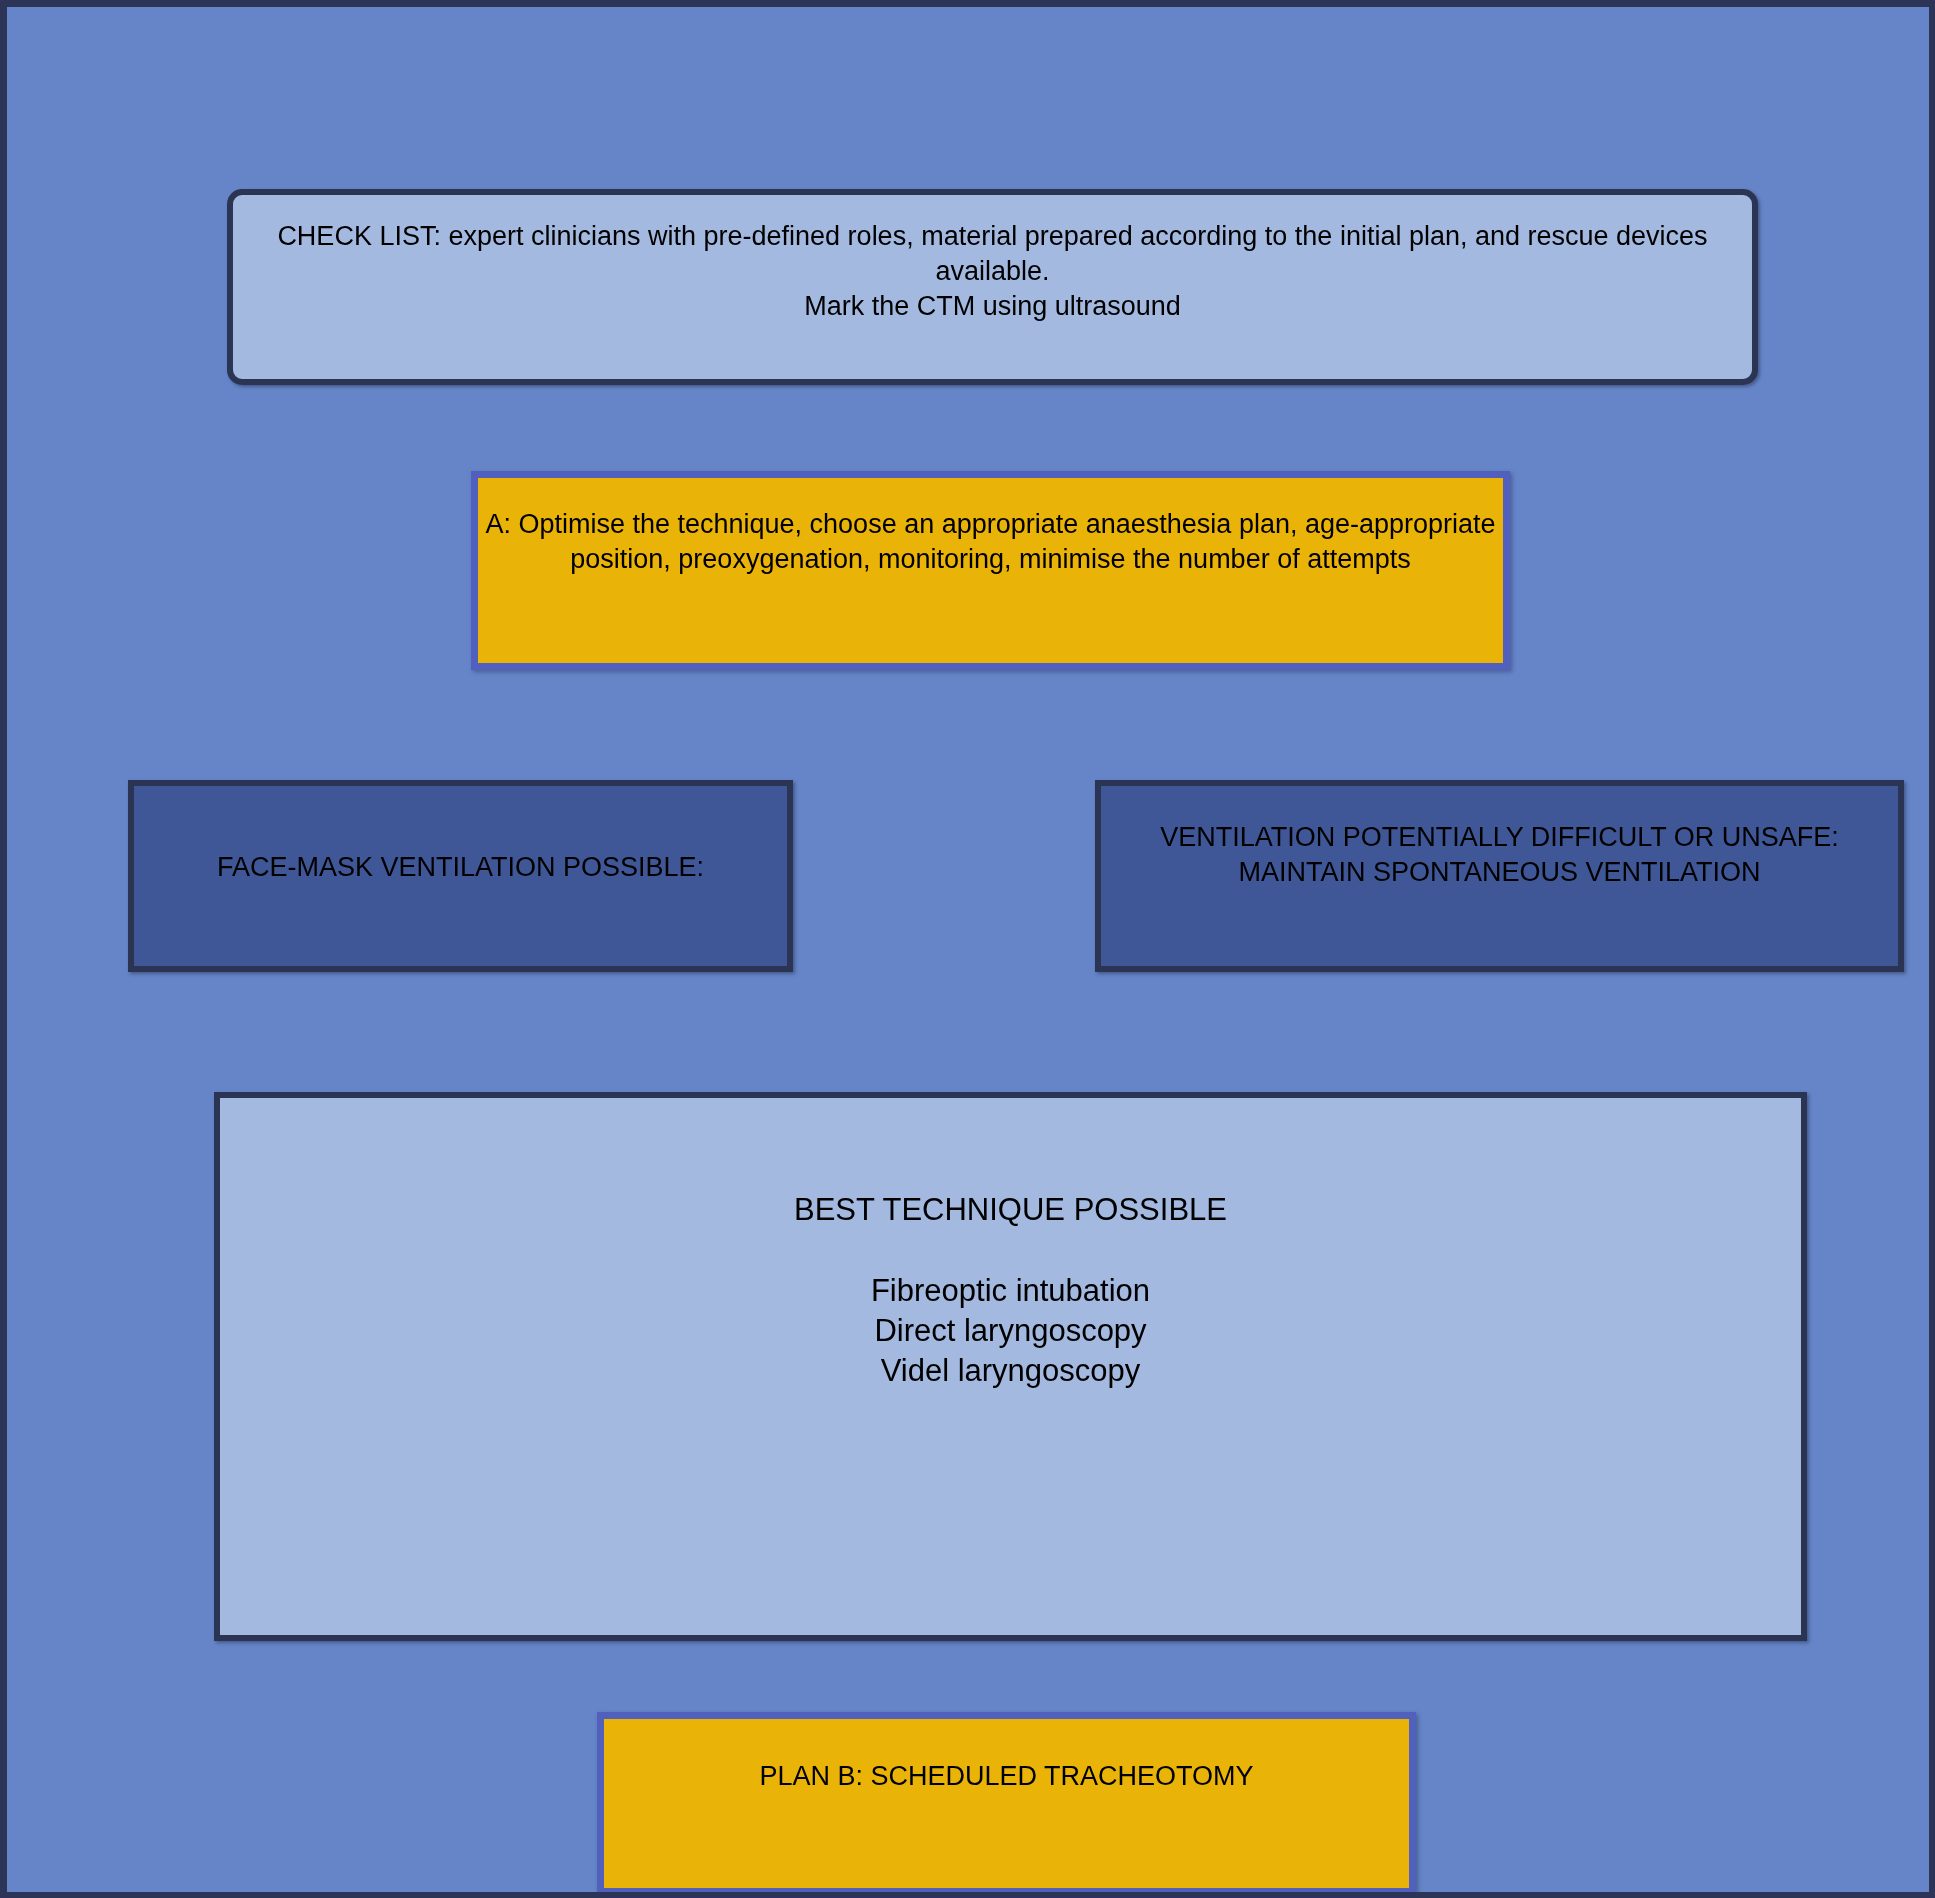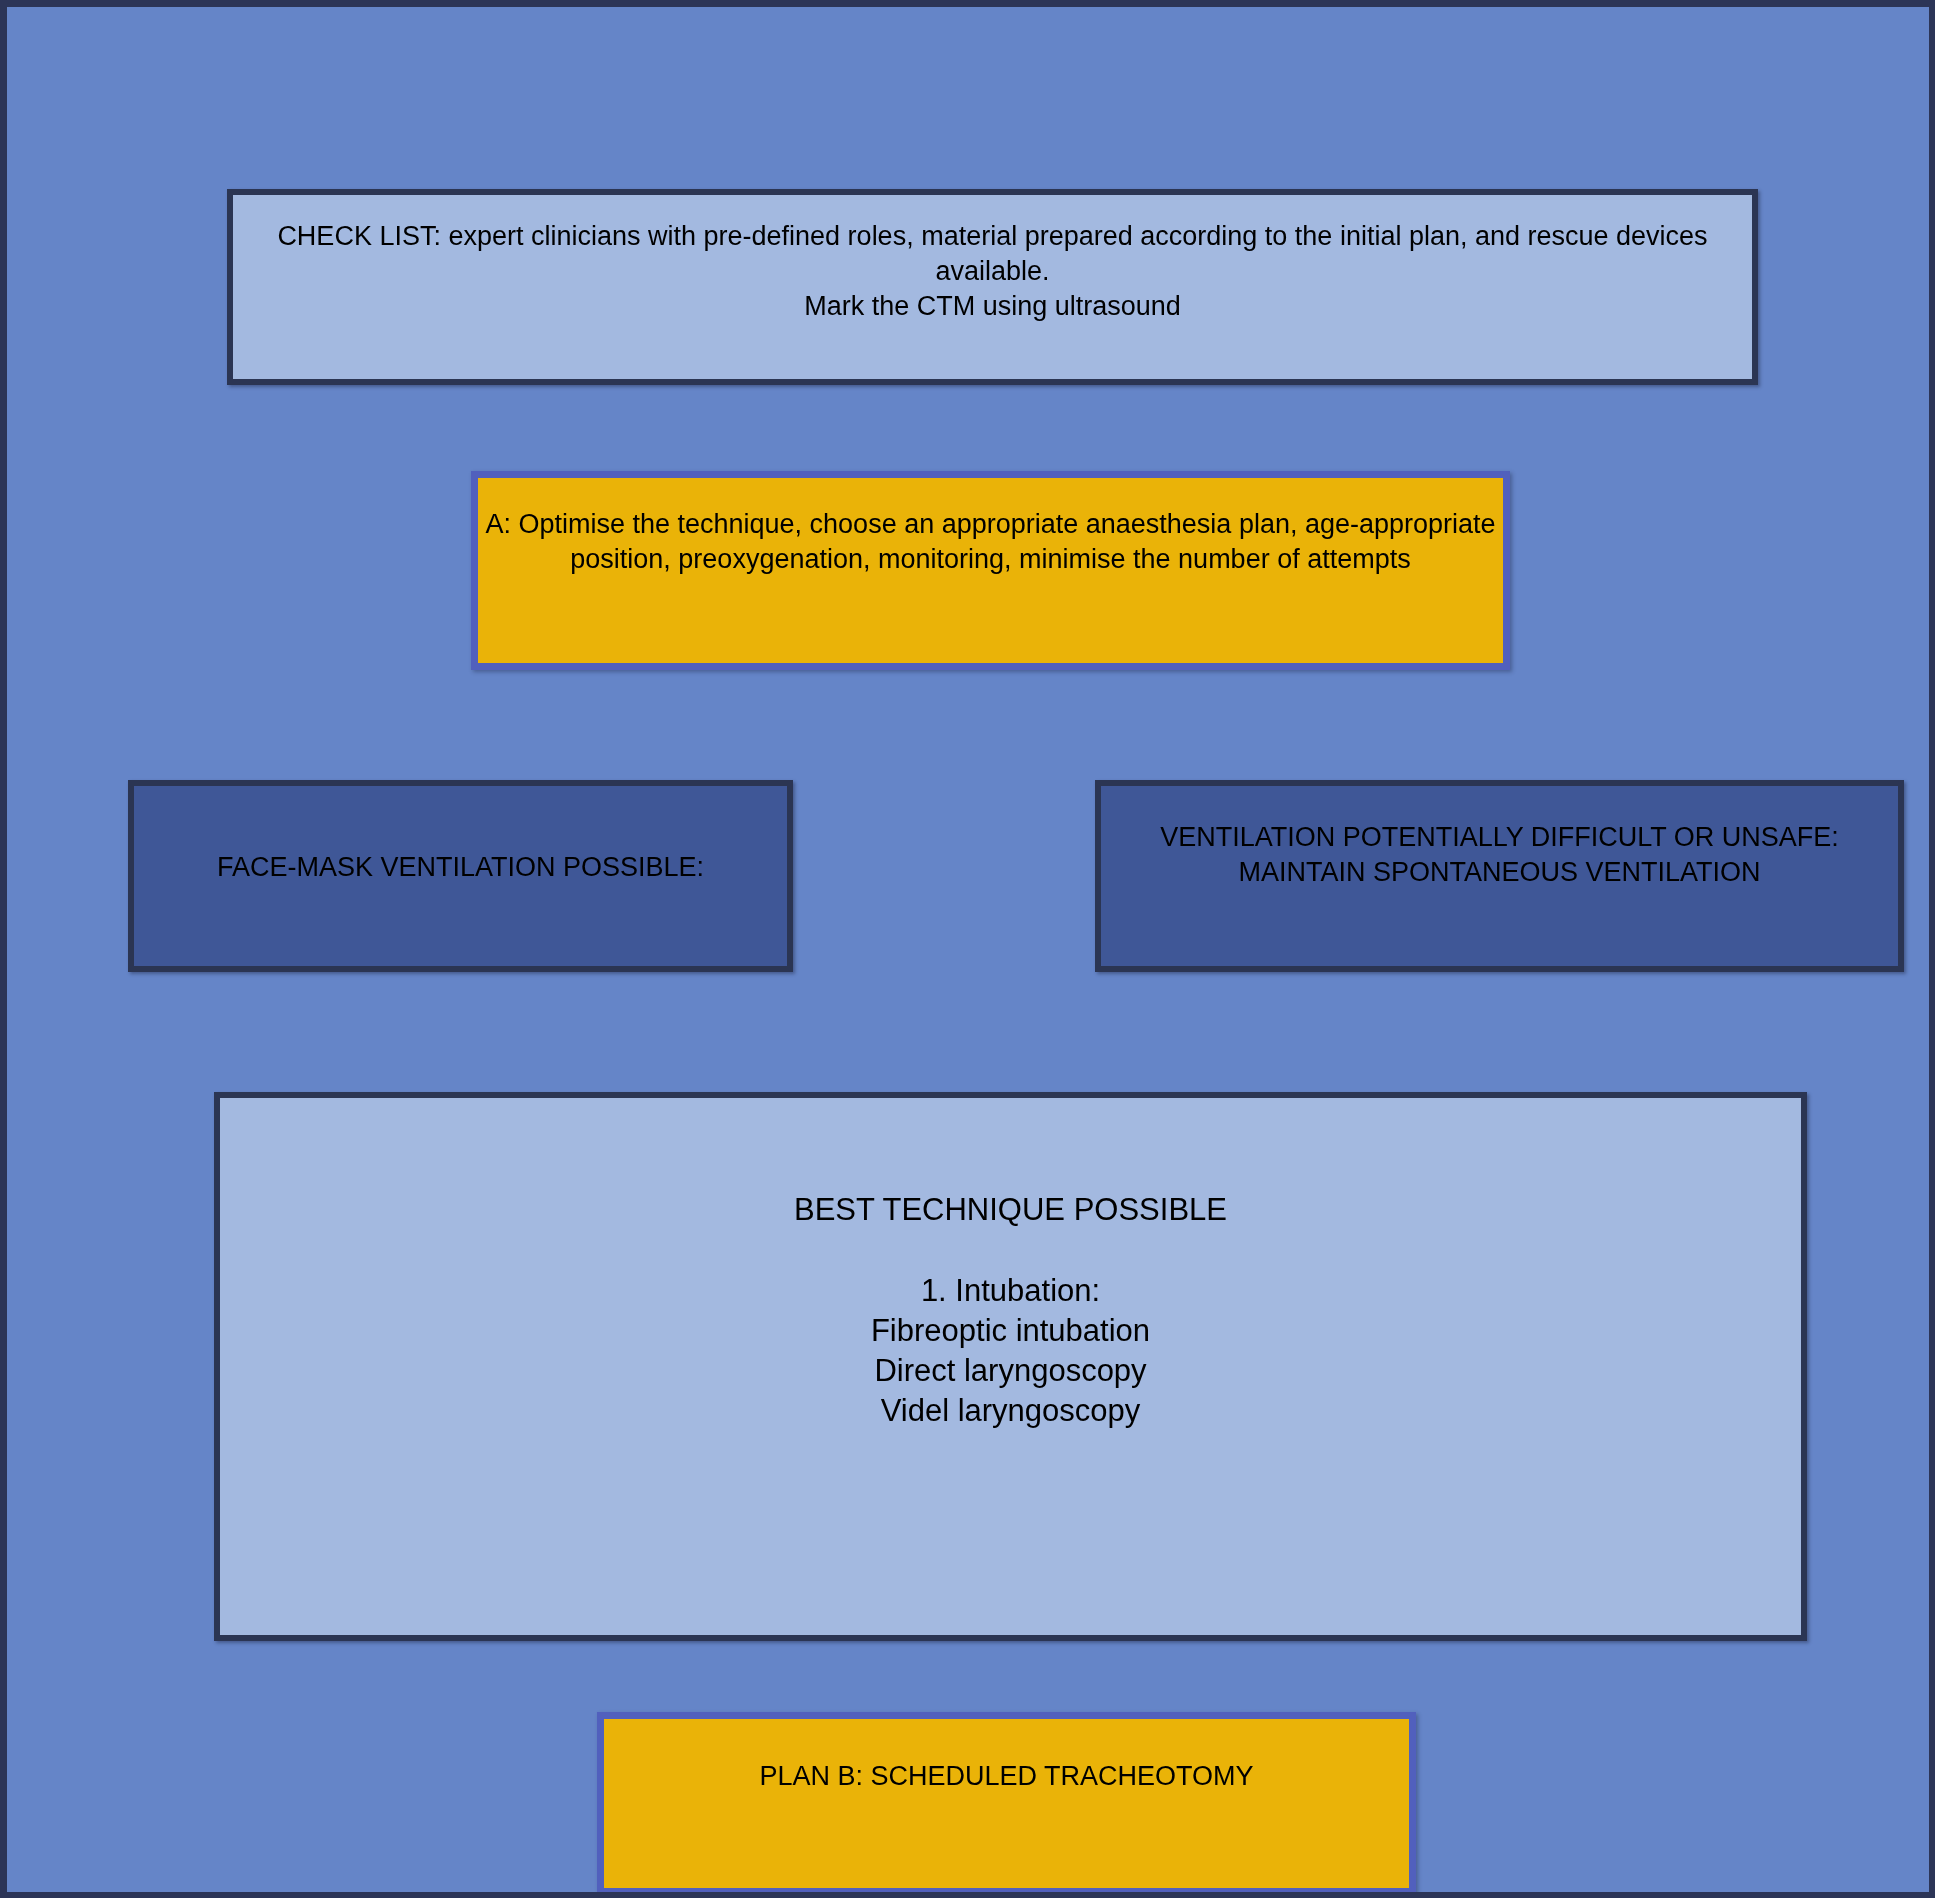--- a/index.html
+++ b/index.html
@@ -57,20 +57,21 @@
     white-space: pre-wrap;
   }
   .spacer { height: 1.3em; width: 100%; }
 
   
   #checklist-box {
     left: 220px;  top: 182px;
     width: 1531px; height: 196px;
     padding-top: 24px;
     font-size: 27px;
+    border-radius: 15px;
   }
   #plan-a-box {
     left: 464px;  top: 464px;
     width: 1039px; height: 199px;
     padding-top: 29px;
     font-size: 27px;
   }
   #face-mask-box {
     left: 121px;  top: 773px;
     width: 665px; height: 192px;
@@ -117,21 +118,20 @@
   </div>
 
   <div class="node dark" id="ventilation-box">
     <div class="tline">VENTILATION POTENTIALLY DIFFICULT OR UNSAFE:</div>
     <div class="tline">MAINTAIN SPONTANEOUS VENTILATION</div>
   </div>
 
   <div class="node light" id="best-technique-box">
     <div class="tline">BEST TECHNIQUE POSSIBLE</div>
     <div class="spacer"></div>
-    <div class="tline">1. Intubation:</div>
     <div class="tline">Fibreoptic intubation</div>
     <div class="tline">Direct laryngoscopy</div>
     <div class="tline">Videl laryngoscopy</div>
     <div class="spacer"></div>
   </div>
 
   <div class="node accent" id="plan-b-box">
     <div class="tline">PLAN B: SCHEDULED TRACHEOTOMY</div>
   </div>
 

